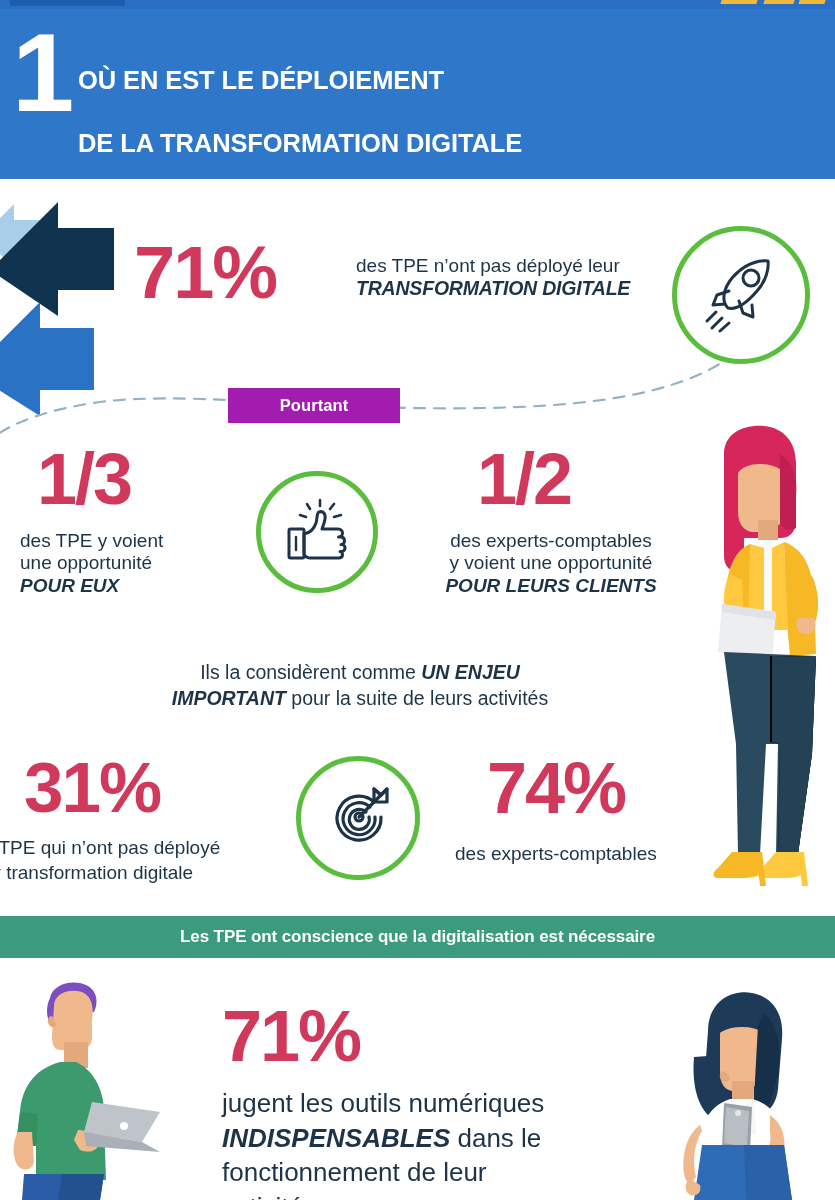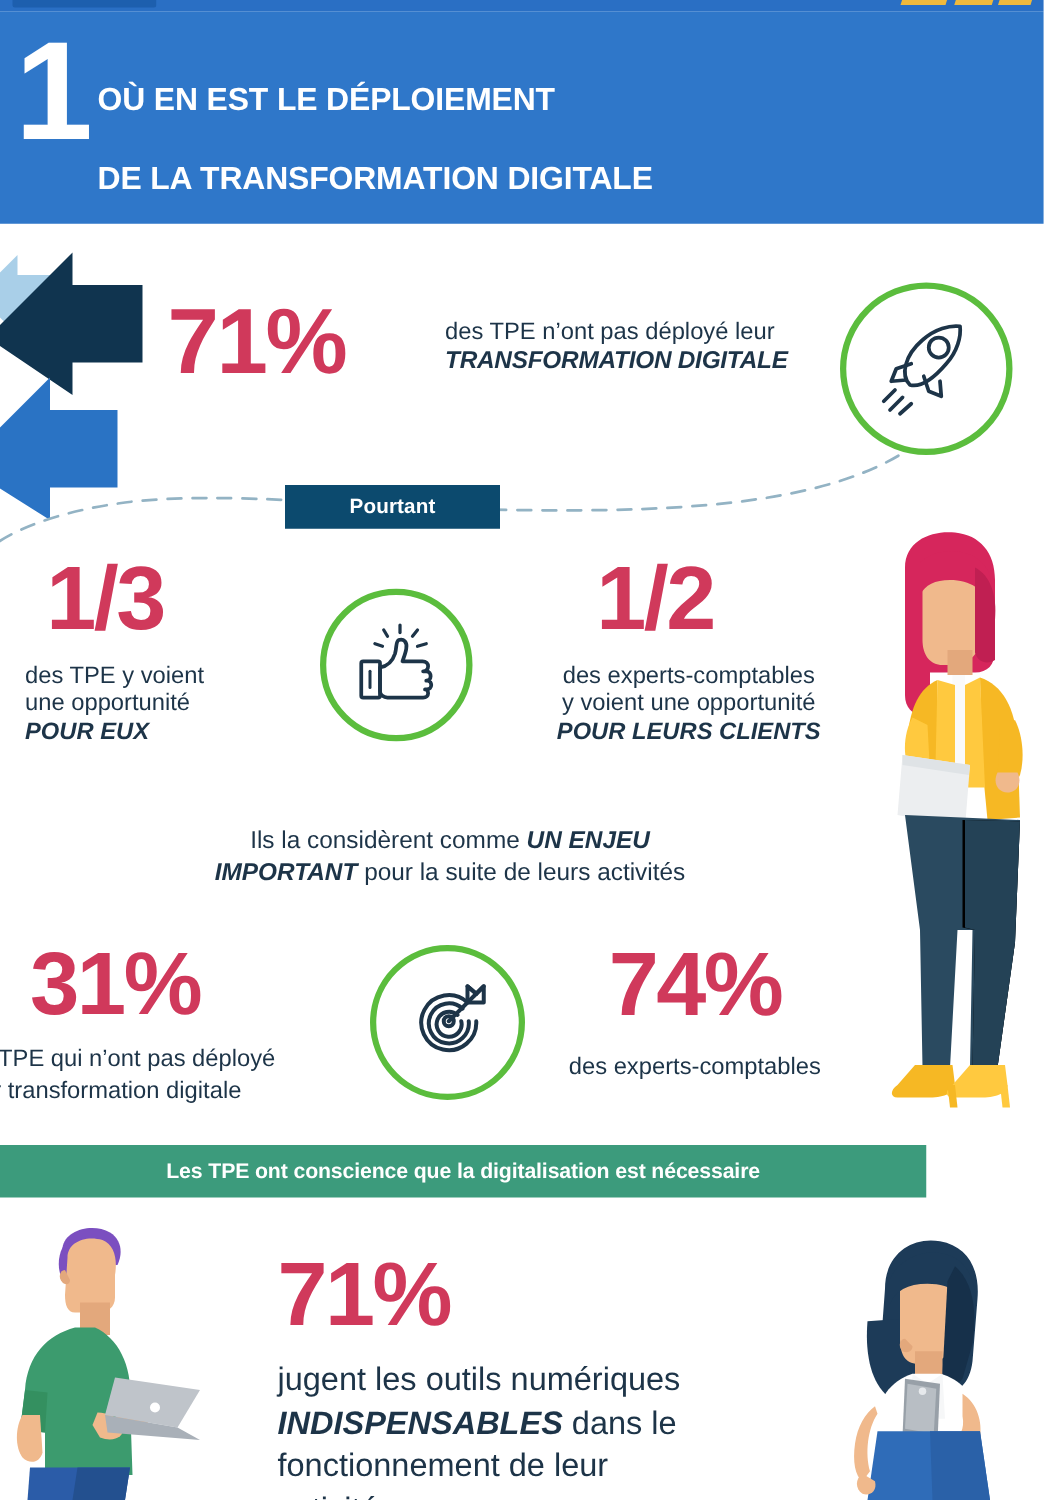--- a/index.html
+++ b/index.html
@@ -53,21 +53,21 @@
   .circ-thumb{left:256px;top:471px;width:122px;height:122px;}
   .circ-target{left:296px;top:756px;width:124px;height:124px;}
   .circ svg{position:absolute;left:50%;top:50%;transform:translate(-50%,-50%);}
 
   
   .dash{position:absolute;left:-10px;top:330px;width:770px;height:110px;}
 
   
   .pourtant{
     position:absolute;left:228px;top:388px;width:172px;height:35px;
-    background:#0c4a6e;color:#fff;font-size:16.5px;font-weight:800;
+    background:#a21caf;color:#fff;font-size:16.5px;font-weight:800;
     display:flex;align-items:center;justify-content:center;letter-spacing:0.1px;
   }
 
   
   .s2-pct{position:absolute;left:37px;top:443px;font-size:72px;}
   .s2-txt{position:absolute;left:20px;top:530px;width:230px;font-size:19px;}
   
   .s3-pct{position:absolute;left:477px;top:443px;font-size:72px;text-align:right;}
   .s3-txt{position:absolute;left:415px;top:530px;width:272px;font-size:19px;text-align:center;}
 
@@ -76,21 +76,21 @@
 
   
   .s4-pct{position:absolute;left:24px;top:752px;font-size:71px;}
   .s4-txt{position:absolute;left:-16px;top:836px;width:300px;font-size:19px;line-height:1.3;}
   
   .s5-pct{position:absolute;left:487px;top:752px;font-size:72px;}
   .s5-txt{position:absolute;left:455px;top:843px;width:280px;font-size:19px;}
 
   
   .banner{
-    position:absolute;left:0;top:916px;width:741px;height:42px;background:#3c9b7c;
+    position:absolute;left:0;top:916px;width:835px;height:42px;background:#3c9b7c;
     color:#fff;font-size:17px;font-weight:800;display:flex;align-items:center;justify-content:center;
     letter-spacing:-0.1px;
   }
 
   
   .s6-pct{position:absolute;left:222px;top:1000px;font-size:72px;}
   .s6-txt{position:absolute;left:222px;top:1086px;width:350px;font-size:26px;line-height:1.33;}
 
   
   .person{position:absolute;}

